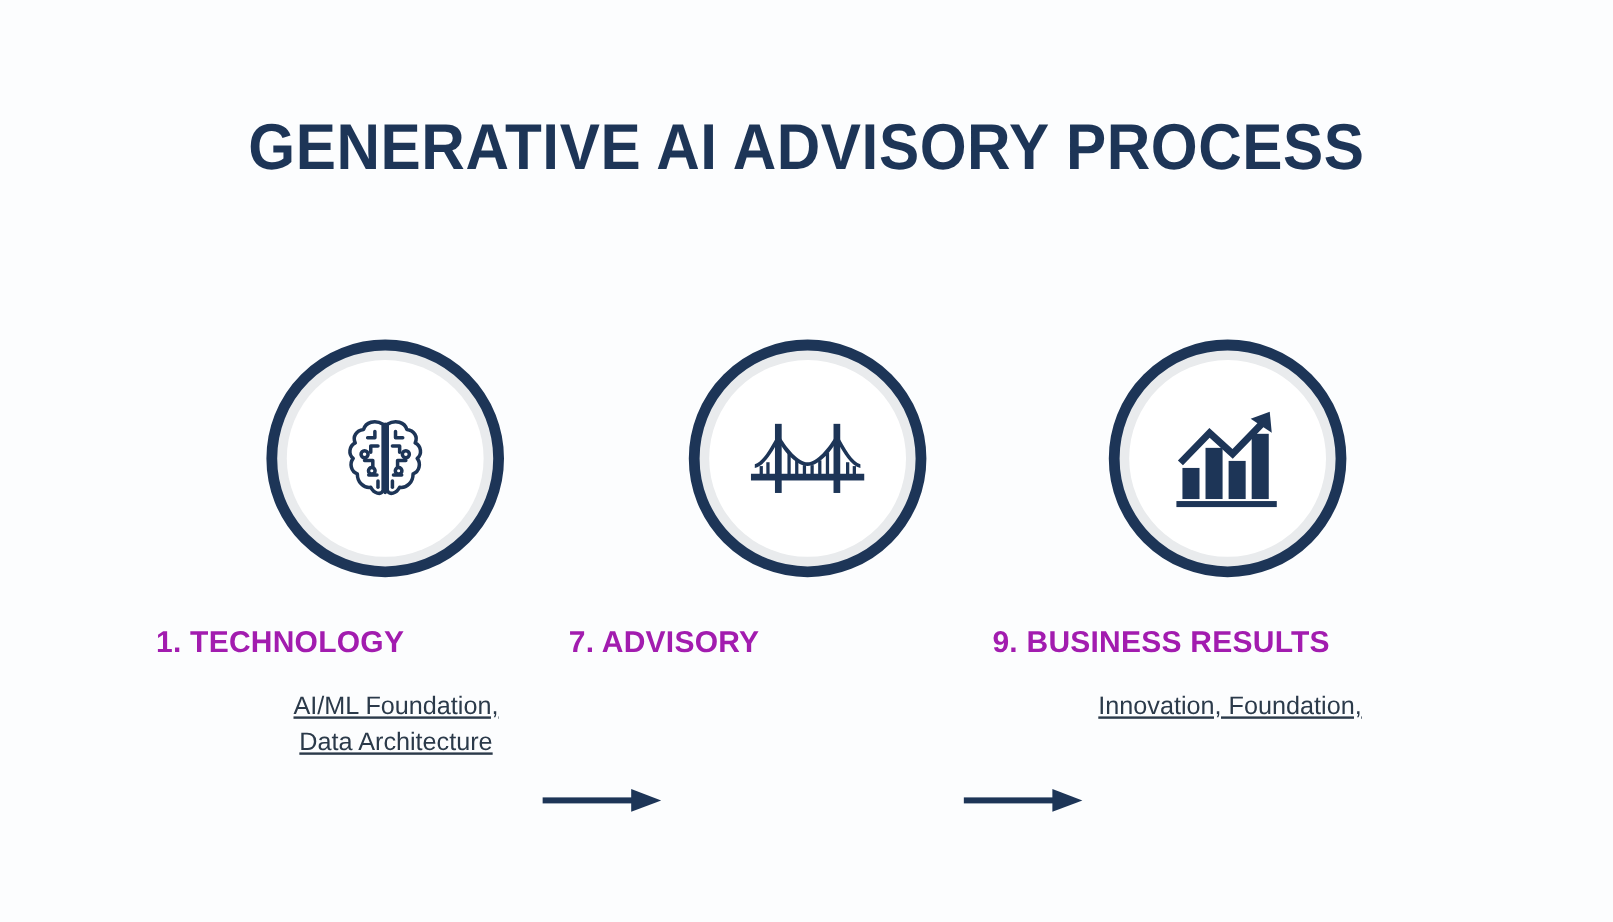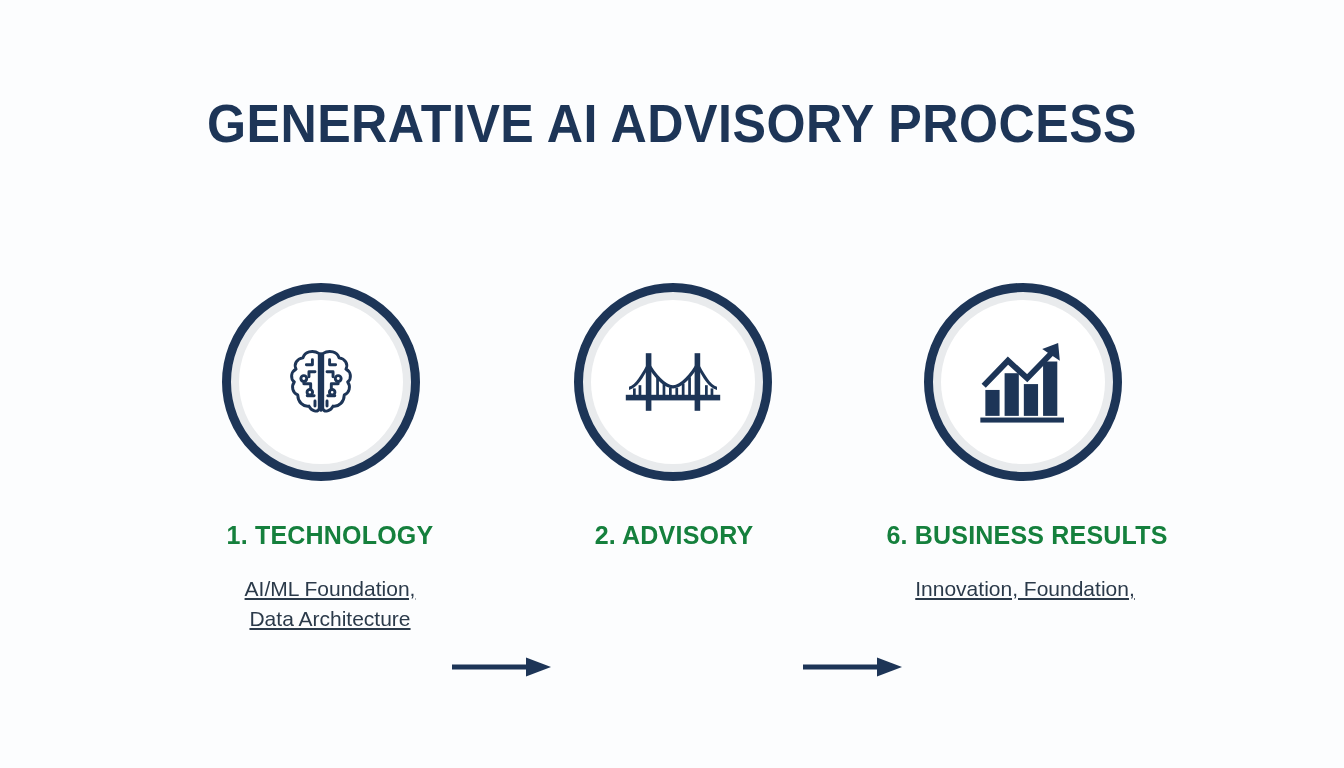--- a/index.html
+++ b/index.html
@@ -105,22 +105,22 @@
     top: 0;
   }
   .caption.c1 { left: 130px; width: 400px; }
   .caption.c2 { left: 474px; width: 400px; }
   .caption.c3 { left: 827px; width: 400px; }
 
   .step-heading {
     font-size: 25px;
     line-height: 30px;
     font-weight: 700;
-    color: #15803d;
-    text-align: center;
+    color: #a21caf;
+    text-align: left;
     white-space: nowrap;
     letter-spacing: 0.2px;
   }
   .step-desc {
     margin-top: 24px;
     font-size: 21px;
     line-height: 30px;
     font-weight: 400;
     color: #2b3a4a;
     text-align: center;
@@ -243,25 +243,25 @@
 
     <div class="caption c1">
       <div class="step-heading">1. TECHNOLOGY</div>
       <div class="step-desc">
         <span class="l1">AI/ML Foundation,</span>
         <span class="l2">Data Architecture</span>
       </div>
     </div>
 
     <div class="caption c2">
-      <div class="step-heading">2. ADVISORY</div>
+      <div class="step-heading">7. ADVISORY</div>
     </div>
 
     <div class="caption c3">
-      <div class="step-heading">6. BUSINESS RESULTS</div>
+      <div class="step-heading">9. BUSINESS RESULTS</div>
       <div class="step-desc">
         <span class="l1">Innovation, Foundation,</span>
       </div>
     </div>
 
   </div>
 
 </div>
 
 </body></html>

